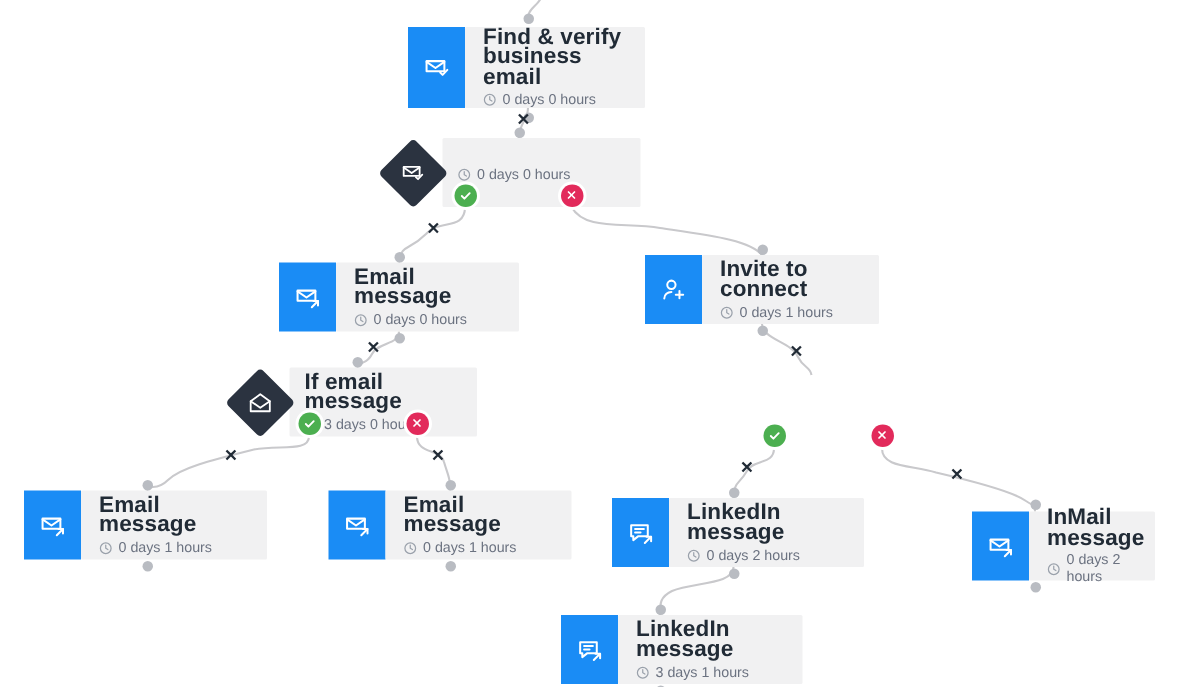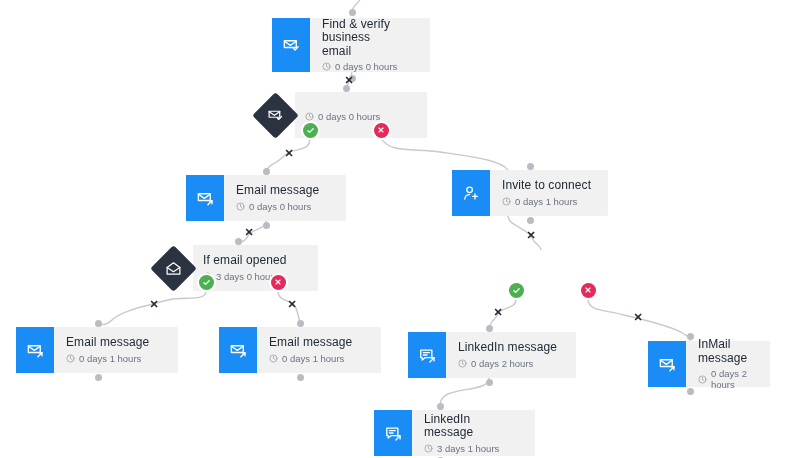--- a/index.html
+++ b/index.html
@@ -44,22 +44,22 @@
     background: #f1f1f2;
     display: flex;
     flex-direction: column;
     justify-content: center;
     padding: 4px 14px 4px 12px;
     min-width: 0;
     border-radius: 1px;
   }
   .node.tall { height: 54px; }
   .node-title {
-    font-size: 12px;
-    font-weight: normal;
+    font-size: 15px;
+    font-weight: bold;
     color: #212b36;
     line-height: 13.5px;
     letter-spacing: 0.1px;
     white-space: pre-line;
   }
   .node-meta {
     display: flex;
     align-items: center;
     gap: 4px;
     margin-top: 3px;
@@ -251,21 +251,21 @@
           <circle cx="12" cy="12" r="9.5"></circle>
             <path d="M12 6.5V12l3.8 2.4"></path>
         </svg>
         <span>0 days 0 hours</span>
       </div>
     </div>
     <div class="port" style="left:80px; top:-4px;"></div>
     <div class="port" style="left:80px; top:50px;"></div>
   </div>
 
-  <div class="node" style="left:452px; top:170px; width:156px;">
+  <div class="node" style="left:430px; top:170px; width:156px;">
     <div class="icon-tile">
       <svg width="19" height="19" viewBox="0 0 24 24" fill="none" stroke="#ffffff" stroke-width="1.7" stroke-linecap="round" stroke-linejoin="round">
         <circle cx="9.6" cy="7.4" r="3.5"></circle>
         <path d="M3.6 19c0-3.4 2.7-5.6 6-5.6"></path>
         <path d="M16.4 12.6v6.2"></path>
           <path d="M13.3 15.7h6.2"></path>
       </svg>
     </div>
     <div class="node-body" style="flex:1;">
       <div class="node-title">Invite to connect</div>
@@ -282,21 +282,21 @@
   </div>
 
   <div class="node condition" style="left:150px; top:245px; width:168px;">
     <div class="diamond">
       <svg width="17" height="17" viewBox="0 0 24 24" fill="none" stroke="#ffffff" stroke-width="1.7" stroke-linecap="round" stroke-linejoin="round">
         <path d="M3 10.5L12 4l9 6.5V20H3z"></path>
         <path d="M3 10.5l9 6.2 9-6.2"></path>
       </svg>
     </div>
     <div class="node-body" style="flex:1;">
-      <div class="node-title">If email opened</div>
+      <div class="node-title">If email message</div>
       <div class="node-meta">
         <svg class="clock-icon" width="9" height="9" viewBox="0 0 24 24" fill="none" stroke="#9aa1ab" stroke-width="2.2" stroke-linecap="round">
           <circle cx="12" cy="12" r="9.5"></circle>
             <path d="M12 6.5V12l3.8 2.4"></path>
         </svg>
         <span>3 days 0 hours</span>
       </div>
     </div>
     <div class="port" style="left:88px; top:-4px;"></div>
   </div>

